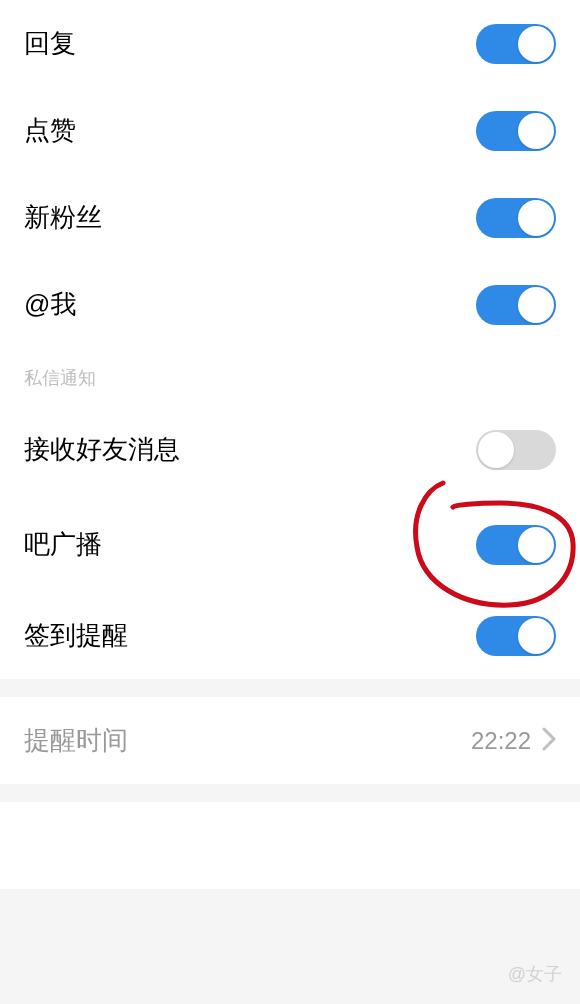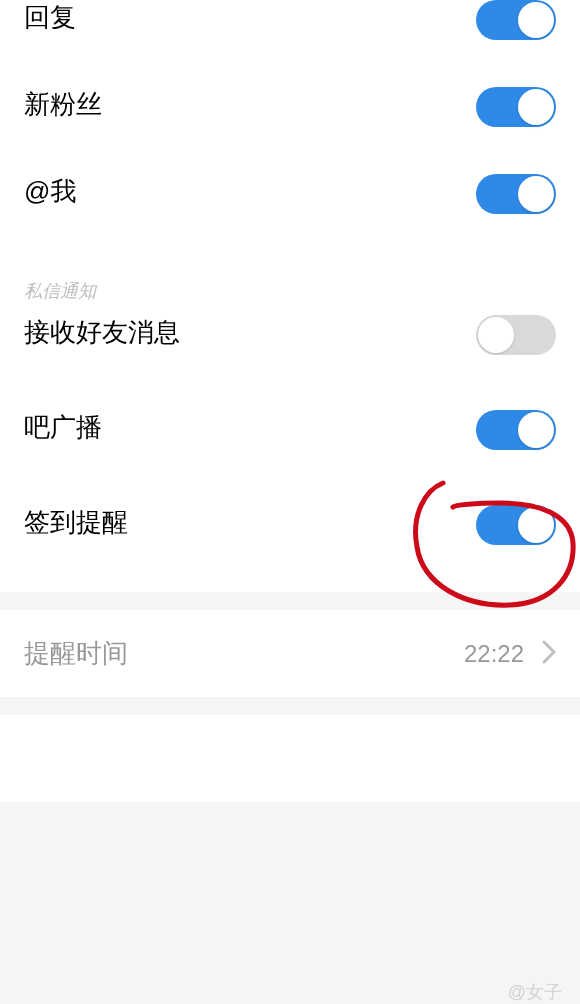--- a/index.html
+++ b/index.html
@@ -9,37 +9,36 @@
       width: 580px;
       height: 1004px;
       overflow: hidden;
       position: relative;
     }
     .section {
       background: #fff;
     }
     .row {
       display: flex;
-      align-items: flex-start;
+      align-items: center;
       justify-content: space-between;
       padding: 0 24px;
       height: 87px;
       background: #fff;
       gap: 20px;
     }
     .row-label {
       font-size: 26px;
       color: #000;
     }
     .section-header {
       padding: 18px 24px 12px;
       font-size: 18px;
       color: #bfbfbf;
       background: #fff;
-      font-style: italic;
     }
     .toggle {
       width: 80px;
       height: 40px;
       border-radius: 20px;
       position: relative;
       cursor: pointer;
     }
     .toggle.on {
       background: #2e8ae6;
@@ -70,48 +69,54 @@
       height: 87px;
       background: #fff;
     }
     .nav-label {
       font-size: 26px;
       color: #999;
     }
     .nav-right {
       display: flex;
       align-items: flex-end;
-      gap: 18px;
+      gap: 11px;
     }
     .nav-value {
       font-size: 24px;
       color: #999;
     }
     .chevron {
       color: #c0c0c0;
     }
     .annotation {
       position: absolute;
       pointer-events: none;
       z-index: 10;
     }
     .watermark {
       position: absolute;
-      bottom: 0;
+      bottom: 18px;
       right: 18px;
       font-size: 18px;
       color: rgba(180,180,180,0.55);
     }
   </style>
 </head>
 <body>
 
 <div class="section">
   <div class="row">
     <span class="row-label">回复</span>
+    <div class="toggle on">
+        <div class="toggle-knob"></div>
+      </div>
+  </div>
+  <div class="row">
+    <span class="row-label">点赞</span>
     <div class="toggle on">
         <div class="toggle-knob"></div>
       </div>
   </div>
   <div class="row">
     <span class="row-label">新粉丝</span>
     <div class="toggle on">
         <div class="toggle-knob"></div>
       </div>
   </div>

